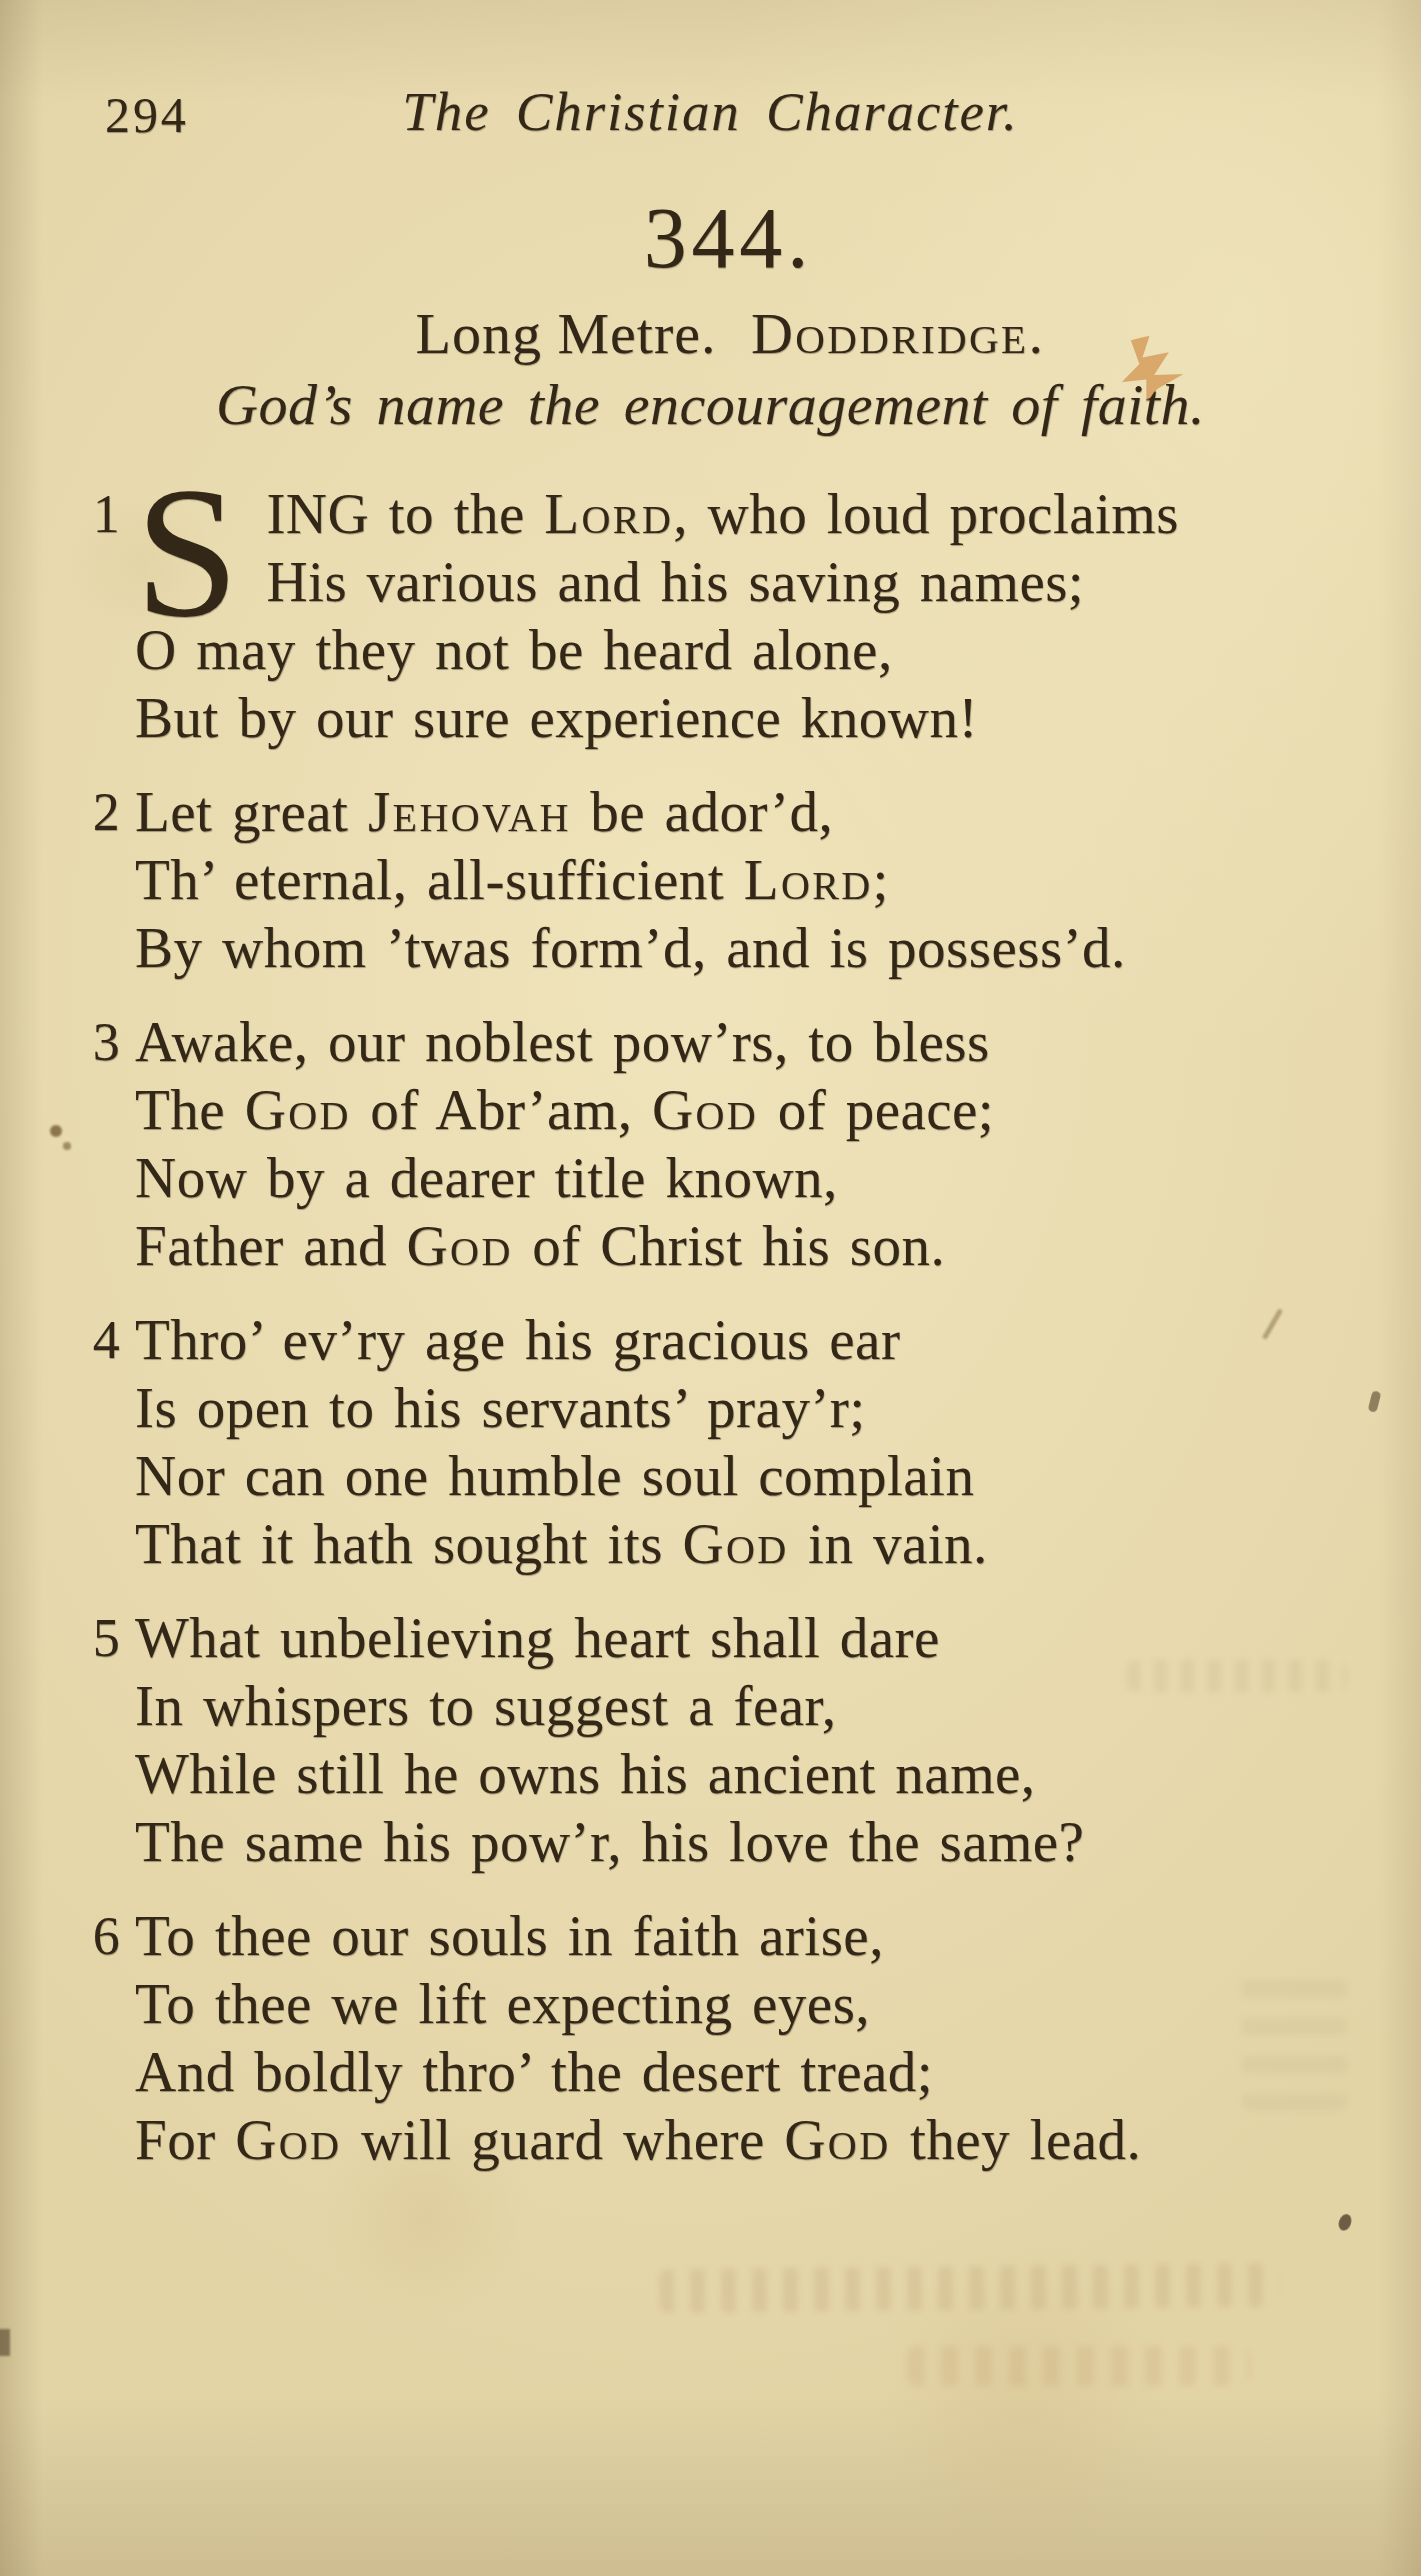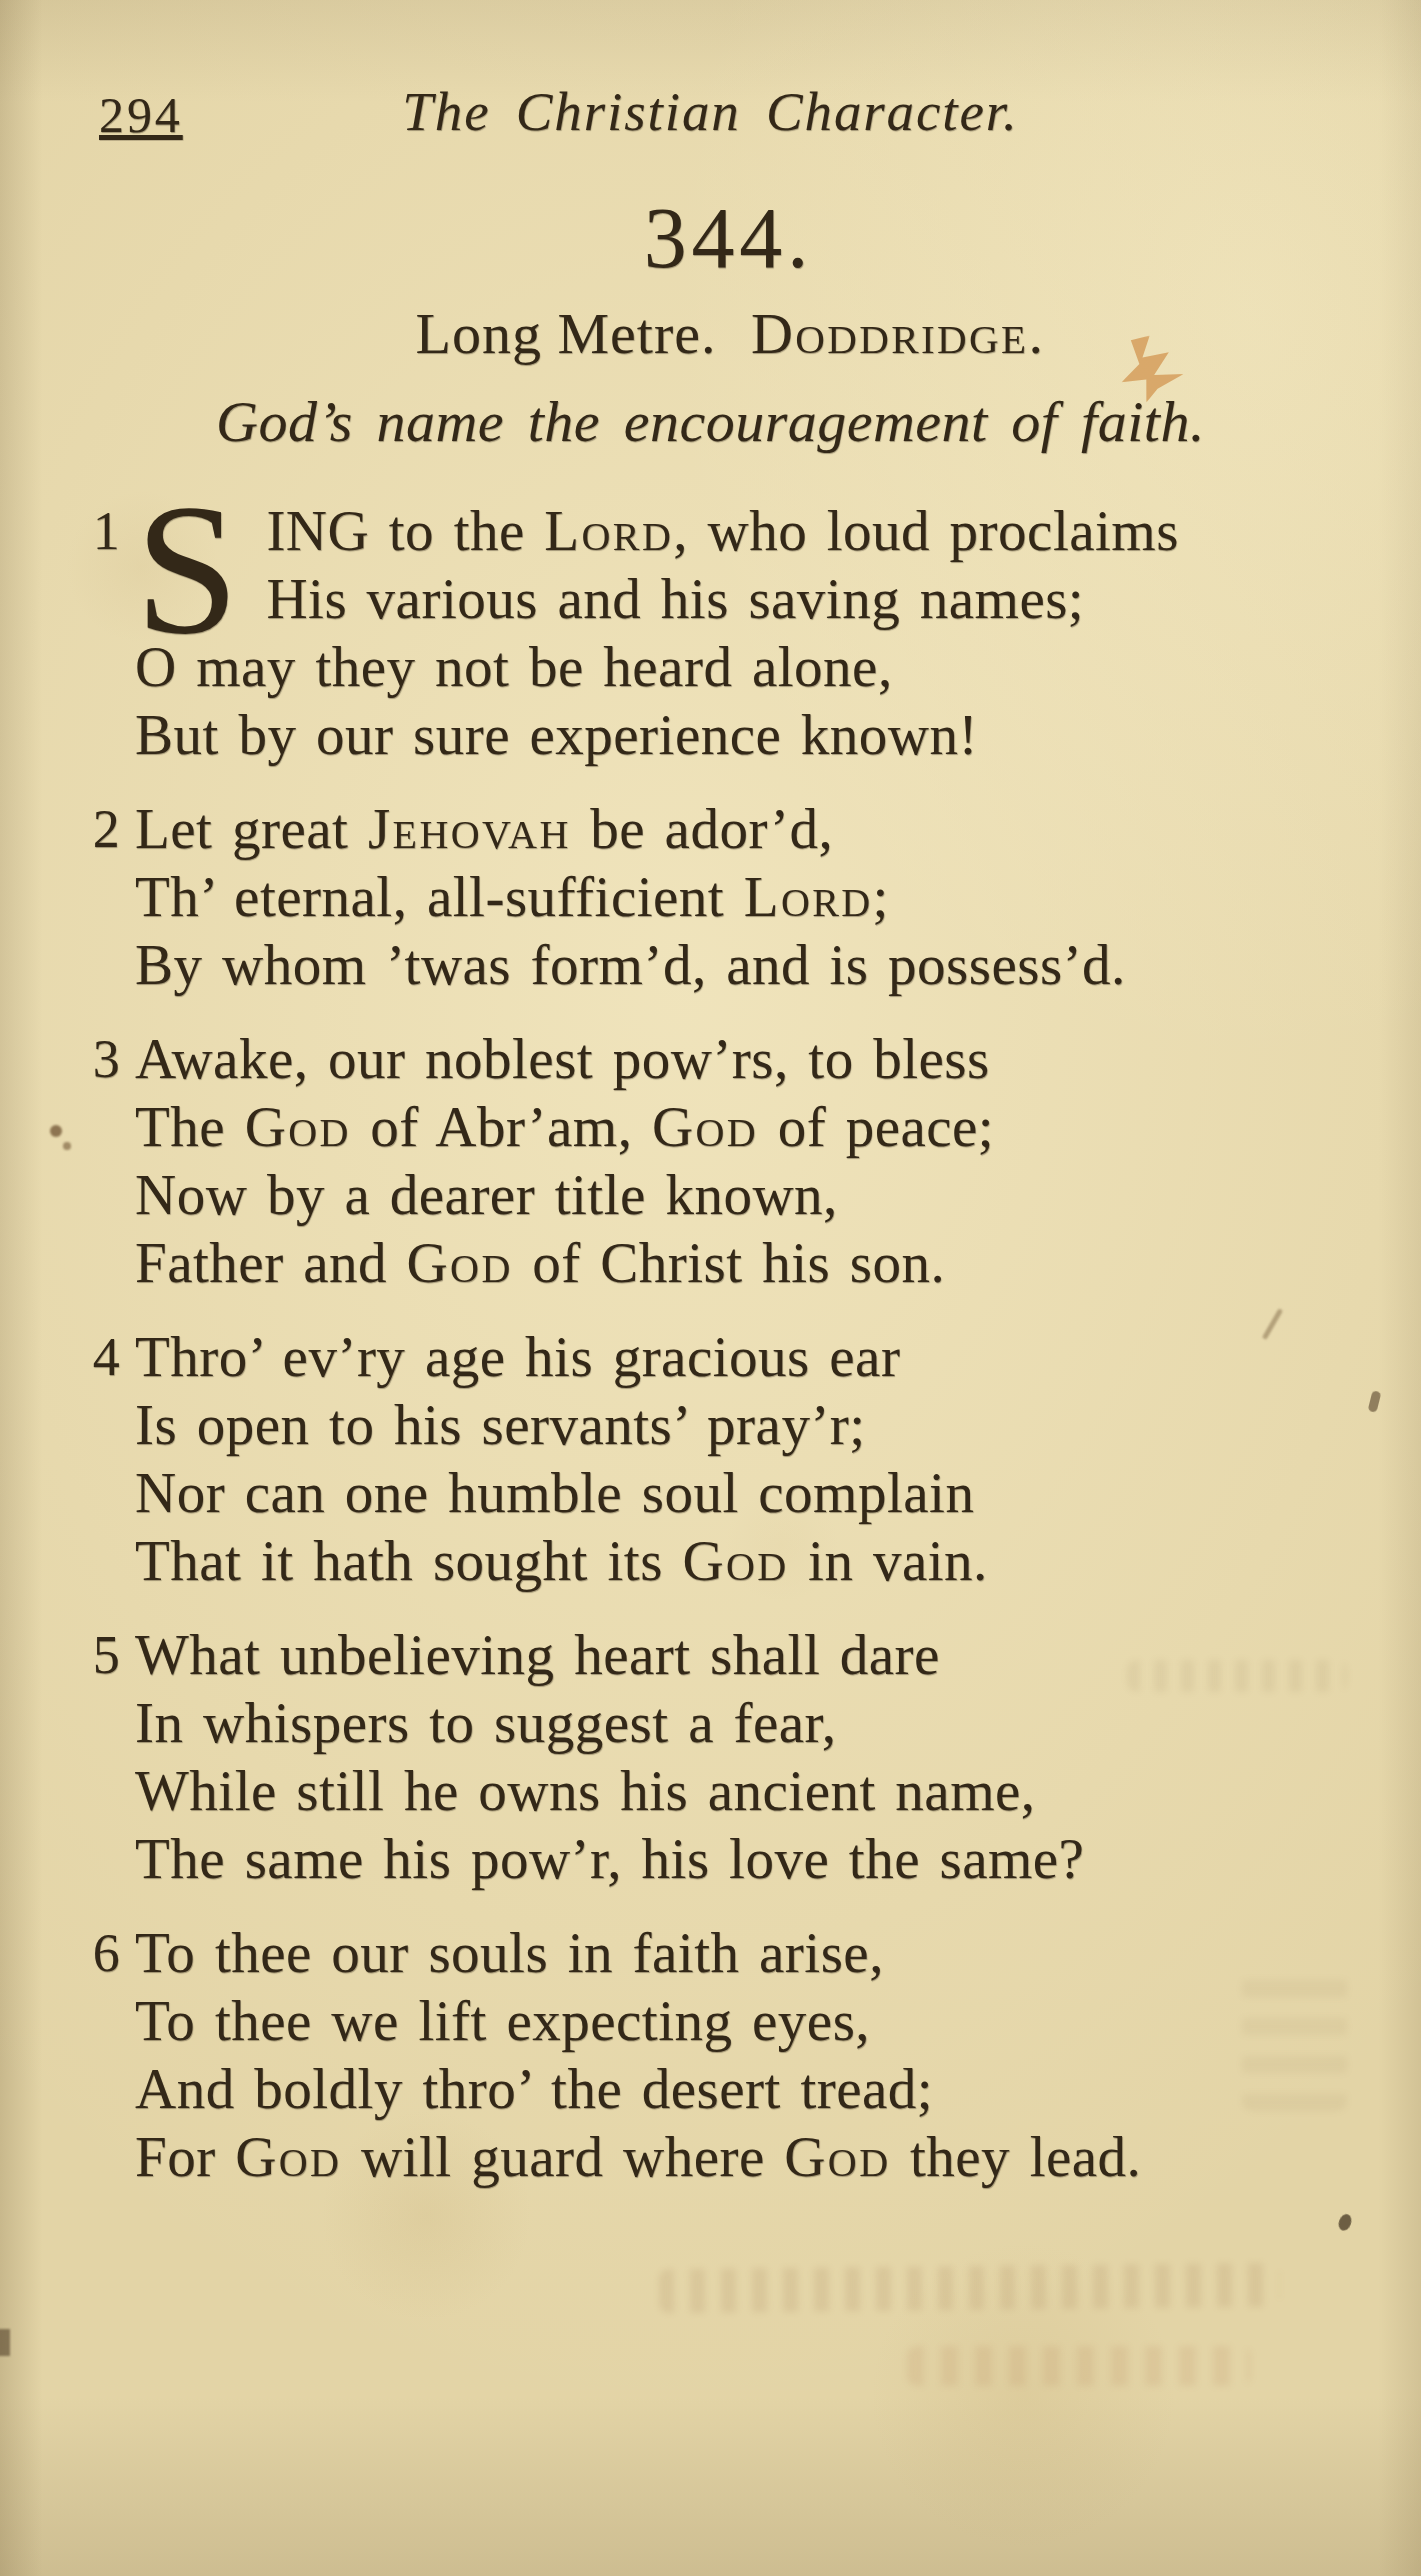--- a/index.html
+++ b/index.html
@@ -22,34 +22,34 @@
       linear-gradient(90deg, rgba(105,85,48,.22), rgba(105,85,48,0) 3%),
       linear-gradient(270deg, rgba(105,85,48,.14), rgba(105,85,48,0) 3%),
       linear-gradient(0deg, rgba(105,85,48,.18), rgba(105,85,48,0) 7%),
       linear-gradient(180deg, rgba(105,85,48,.12), rgba(105,85,48,0) 4%);
   }
   .ink{ text-shadow:0.6px 0.6px 0.9px rgba(48,37,22,.38); }
 
   
   .header{position:relative;height:71px;}
   .pagenum{
-    position:absolute;left:99px;top:5.7px;
-    font-size:50px;letter-spacing:2.9px;text-decoration:underline;
+    position:absolute;left:105px;top:5.7px;
+    font-size:50px;letter-spacing:2.9px;
   }
   .running-title{
     display:block;text-align:center;
     font-style:italic;font-size:55px;letter-spacing:1.9px;word-spacing:9.6px;
   }
 
   
   .hymn-number{margin-top:44px;text-align:center;font-size:86px;letter-spacing:4.8px;line-height:1;padding-left:36px;}
   .metre-line{margin-top:23px;text-align:center;font-size:58px;line-height:1.05;letter-spacing:1px;padding-left:40px;}
   .metre-line .author{margin-left:19px;}
   .subtitle{
-    margin-top:27px;text-align:center;
+    margin-top:10px;text-align:center;
     font-style:italic;font-size:58px;line-height:1.05;
     letter-spacing:0.5px;word-spacing:8.6px;
   }
 
   
   .stanzas{margin-top:44px;padding-left:53px;}
   .stanza{display:flex;margin-bottom:26px;}
   .stanza-num{
     flex:none;width:82px;box-sizing:border-box;
     text-align:right;padding-right:15.3px;

